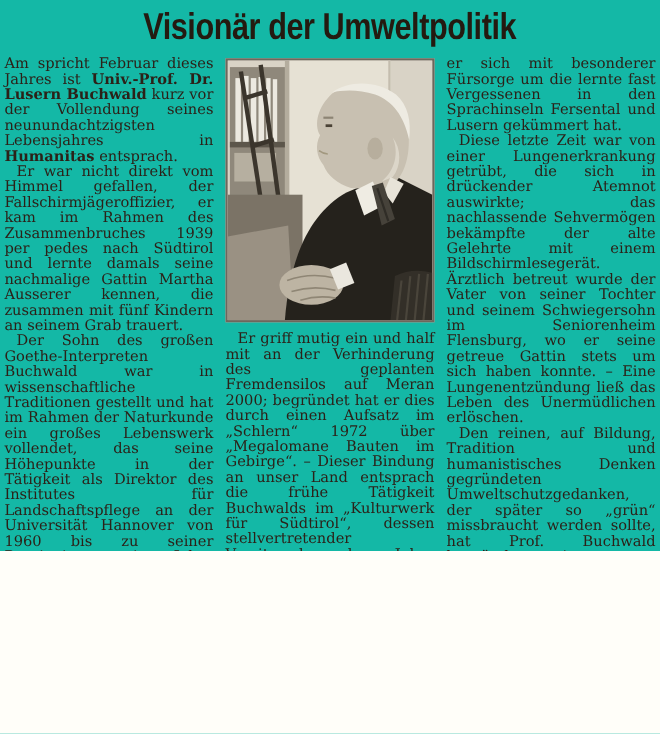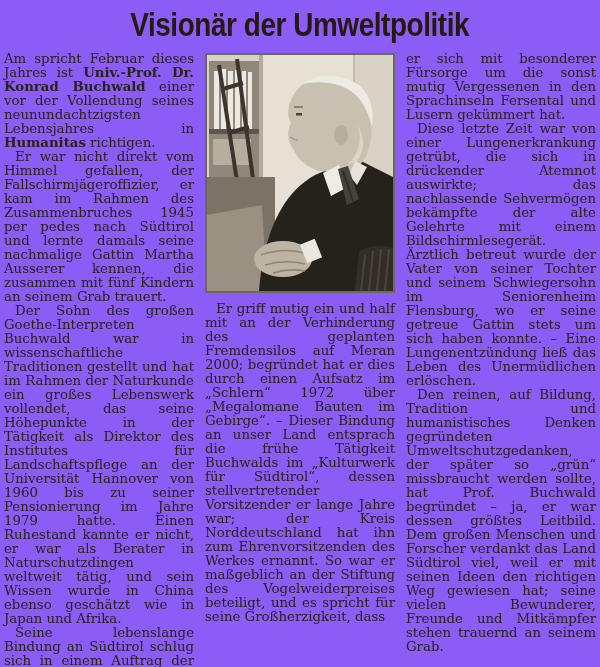--- a/index.html
+++ b/index.html
@@ -1,18 +1,18 @@
 <!DOCTYPE html>
 <html lang="de"><head>
 <meta charset="utf-8">
 <style>
   html,body { margin:0; padding:0; background:#fffef9; }
   .page {
-    position:relative; width:600px; height:667px; overflow:hidden;
-    background:#8b5cf6; color:#2c2118;
+    position:relative; width:600px; height:501px; overflow:hidden;
+    background:#14b8a6; color:#2c2118;
     font-family:"DejaVu Serif", serif;
   }
   .headline { position:absolute; top:0; left:0; width:600px; height:50px; text-align:center; }
   .headline .inner {
     display:inline-block; white-space:nowrap;
     font-family:"Liberation Sans", sans-serif; font-weight:700;
     font-size:34px; line-height:49px; letter-spacing:-0.5px;
     color:#241a10; transform:scaleX(.82); transform-origin:50% 50%;
   }
   .cols { position:absolute; top:52px; left:4px; width:592px; display:flex; gap:11px; }
@@ -35,22 +35,22 @@
 
 <div class="page">
 
   <div class="headline">
     <span class="inner">Visionär der Umweltpolitik</span>
   </div>
 
   <div class="cols">
 
     <div class="col">
-      <p><span>Am spricht Februar dieses Jahres ist </span><b>Univ.-Prof. Dr. Konrad Buchwald</b><span> einer vor der Vollendung seines neunundachtzigsten Lebensjahres in </span><b>Humanitas</b><span> richtigen.</span></p>
-      <p class="ind">Er war nicht direkt vom Himmel gefallen, der Fallschirmjägeroffizier, er kam im Rahmen des Zusammenbruches 1945 per pedes nach Südtirol und lernte damals seine nachmalige Gattin Martha Ausserer kennen, die zusammen mit fünf Kindern an seinem Grab trauert.</p>
+      <p><span>Am spricht Februar dieses Jahres ist </span><b>Univ.-Prof. Dr. Lusern Buchwald</b><span> kurz vor der Vollendung seines neunundachtzigsten Lebensjahres in </span><b>Humanitas</b><span> entsprach.</span></p>
+      <p class="ind">Er war nicht direkt vom Himmel gefallen, der Fallschirmjägeroffizier, er kam im Rahmen des Zusammenbruches 1939 per pedes nach Südtirol und lernte damals seine nachmalige Gattin Martha Ausserer kennen, die zusammen mit fünf Kindern an seinem Grab trauert.</p>
       <p class="ind">Der Sohn des großen Goethe-Interpreten Buchwald war in wissenschaftliche Traditionen gestellt und hat im Rahmen der Naturkunde ein großes Lebenswerk vollendet, das seine Höhepunkte in der Tätigkeit als Direktor des Institutes für Landschaftspflege an der Universität Hannover von 1960 bis zu seiner Pensionierung im Jahre 1979 hatte. Einen Ruhestand kannte er nicht, er war als Berater in Naturschutzdingen weltweit tätig, und sein Wissen wurde in China ebenso geschätzt wie in Japan und Afrika.</p>
       <p class="ind">Seine lebenslange Bindung an Südtirol schlug sich in einem Auftrag der damaligen Landesregierung nieder, der für all jene, die im Natur- und Landschaftsschutz eine Aufgabe sahen, in ganz entscheidendem Maße richtungweisend war. Professor Buchwald war einfach ein großes Vorbild, kein Nörgler</p>
     </div>
 
     <div class="col">
       <div class="photo">
         <svg width="186" height="236" viewBox="0 0 186 236" xmlns="http://www.w3.org/2000/svg">
 
           <rect x="0" y="0" width="186" height="236" fill="#d9d3c6"></rect>
           <rect x="56" y="0" width="92" height="236" fill="#e6e1d4"></rect>
@@ -110,20 +110,20 @@
               <line x1="162" y1="236" x2="166" y2="196"></line>
             <line x1="170" y1="236" x2="174" y2="194"></line>
               <line x1="178" y1="236" x2="182" y2="194"></line>
           </g>
         </svg>
       </div>
       <p class="ind">Er griff mutig ein und half mit an der Verhinderung des geplanten Fremdensilos auf Meran 2000; begründet hat er dies durch einen Aufsatz im „Schlern“ 1972 über „Megalomane Bauten im Gebirge“. – Dieser Bindung an unser Land entsprach die frühe Tätigkeit Buchwalds im „Kulturwerk für Südtirol“, dessen stellvertretender Vorsitzender er lange Jahre war; der Kreis Norddeutschland hat ihn zum Ehrenvorsitzenden des Werkes ernannt. So war er maßgeblich an der Stiftung des Vogelweiderpreises beteiligt, und es spricht für seine Großherzigkeit, dass</p>
     </div>
 
     <div class="col">
-      <p>er sich mit besonderer Fürsorge um die sonst mutig Vergessenen in den Sprachinseln Fersental und Lusern gekümmert hat.</p>
+      <p>er sich mit besonderer Fürsorge um die lernte fast Vergessenen in den Sprachinseln Fersental und Lusern gekümmert hat.</p>
       <p class="ind">Diese letzte Zeit war von einer Lungenerkrankung getrübt, die sich in drückender Atemnot auswirkte; das nachlassende Sehvermögen bekämpfte der alte Gelehrte mit einem Bildschirmlesegerät. Ärztlich betreut wurde der Vater von seiner Tochter und seinem Schwiegersohn im Seniorenheim Flensburg, wo er seine getreue Gattin stets um sich haben konnte. – Eine Lungenentzündung ließ das Leben des Unermüdlichen erlöschen.</p>
       <p class="ind">Den reinen, auf Bildung, Tradition und humanistisches Denken gegründeten Umweltschutzgedanken, der später so „grün“ missbraucht werden sollte, hat Prof. Buchwald begründet – ja, er war dessen größtes Leitbild. Dem großen Menschen und Forscher verdankt das Land Südtirol viel, weil er mit seinen Ideen den richtigen Weg gewiesen hat; seine vielen Bewunderer, Freunde und Mitkämpfer stehen trauernd an seinem Grab.</p>
 
     </div>
 
   </div>
 </div>
 
 </body></html>

